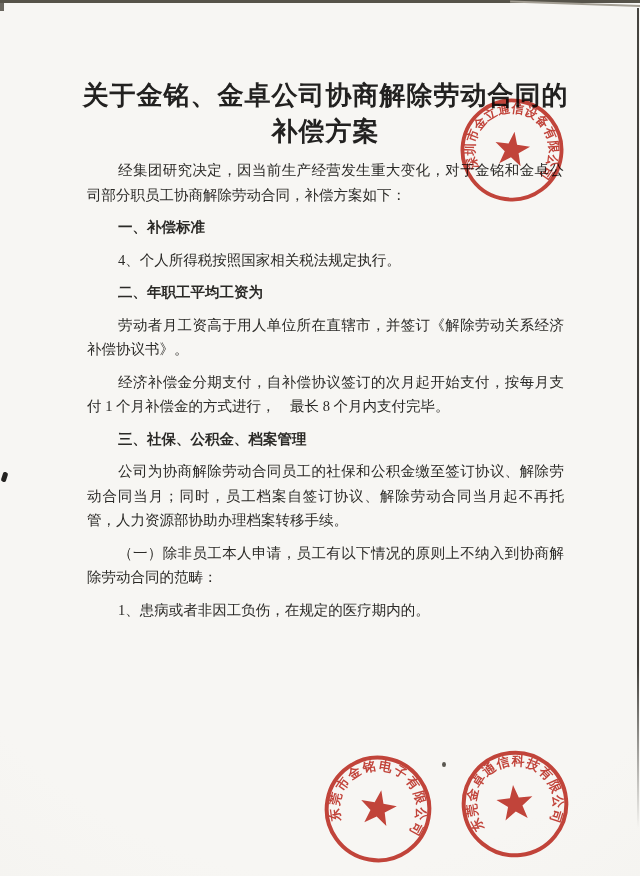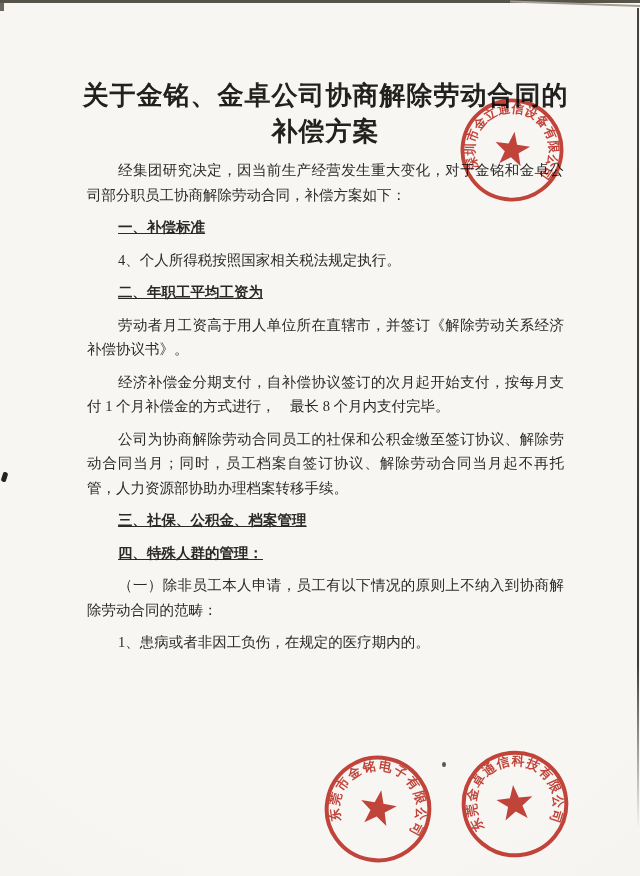--- a/index.html
+++ b/index.html
@@ -8,21 +8,21 @@
     background:radial-gradient(130% 105% at 50% 42%, #f7f6f3 55%, #f0efeb 100%);
     font-family:"Liberation Serif","DejaVu Serif",serif;
     color:#2b2a27;
   }
   .doc-content{position:absolute;left:79px;top:78px;width:493px;}
   .doc-title{
     text-align:center;font-size:26px;font-weight:bold;line-height:36px;
     letter-spacing:1px;margin:0 0 6px 0;color:#222120;
   }
   .para{font-size:14.5px;line-height:24.5px;text-align:justify;text-indent:31px;margin:8px;}
-  .para.heading{font-weight:bold;margin-top:3px;text-decoration:underline;}
+  .para.heading{font-weight:bold;margin-top:3px;}
 
   
   .stamp{position:absolute;mix-blend-mode:multiply;opacity:.92;}
   .stamp-top{left:457px;top:95px;width:110px;height:110px;transform:rotate(8deg);}
   .stamp-left{left:321px;top:752px;width:114px;height:114px;transform:rotate(10deg);}
   .stamp-right{left:458px;top:747px;width:114px;height:114px;transform:rotate(-6deg);}
   .seal-ring{fill:none;stroke:#c4362c;stroke-width:4.2px;}
   .seal-star{fill:#c4362c;}
   .seal-text{
     fill:#c4362c;font-family:"Liberation Sans","DejaVu Sans",sans-serif;
@@ -50,23 +50,22 @@
       <span>关于金铭、金卓公司协商解除劳动合同的</span><br>
       <span>补偿方案</span>
     </h1>
     <div>
         <p class="para">经集团研究决定，因当前生产经营发生重大变化，对于金铭和金卓公司部分职员工协商解除劳动合同，补偿方案如下：</p>
         <p class="para heading">一、补偿标准</p>
         <p class="para">4、个人所得税按照国家相关税法规定执行。</p>
         <p class="para heading">二、年职工平均工资为</p>
         <p class="para">劳动者月工资高于用人单位所在直辖市，并签订《解除劳动关系经济补偿协议书》。</p>
         <p class="para">经济补偿金分期支付，自补偿协议签订的次月起开始支付，按每月支付 1 个月补偿金的方式进行，　最长 8 个月内支付完毕。</p>
+        <p class="para heading">三、社保、公积金、档案管理</p>
         <p class="para">公司为协商解除劳动合同员工的社保和公积金缴至签订协议、解除劳动合同当月；同时，员工档案自签订协议、解除劳动合同当月起不再托管，人力资源部协助办理档案转移手续。</p>
-        <p class="para heading">三、社保、公积金、档案管理</p>
-        <p class="para heading">四、特殊人群的管理：</p>
         <p class="para">（一）除非员工本人申请，员工有以下情况的原则上不纳入到协商解除劳动合同的范畴：</p>
         <p class="para">1、患病或者非因工负伤，在规定的医疗期内的。</p>
       </div>
   </div>
 
   <svg class="stamp stamp-top" viewBox="0 0 120 120" aria-hidden="true">
     <defs>
         <path id="arc-a" d="M 28.6 86.35 A 41 41 0 1 1 91.4 86.35"></path>
       </defs>
     <circle class="seal-ring" cx="60" cy="60" r="54"></circle>

